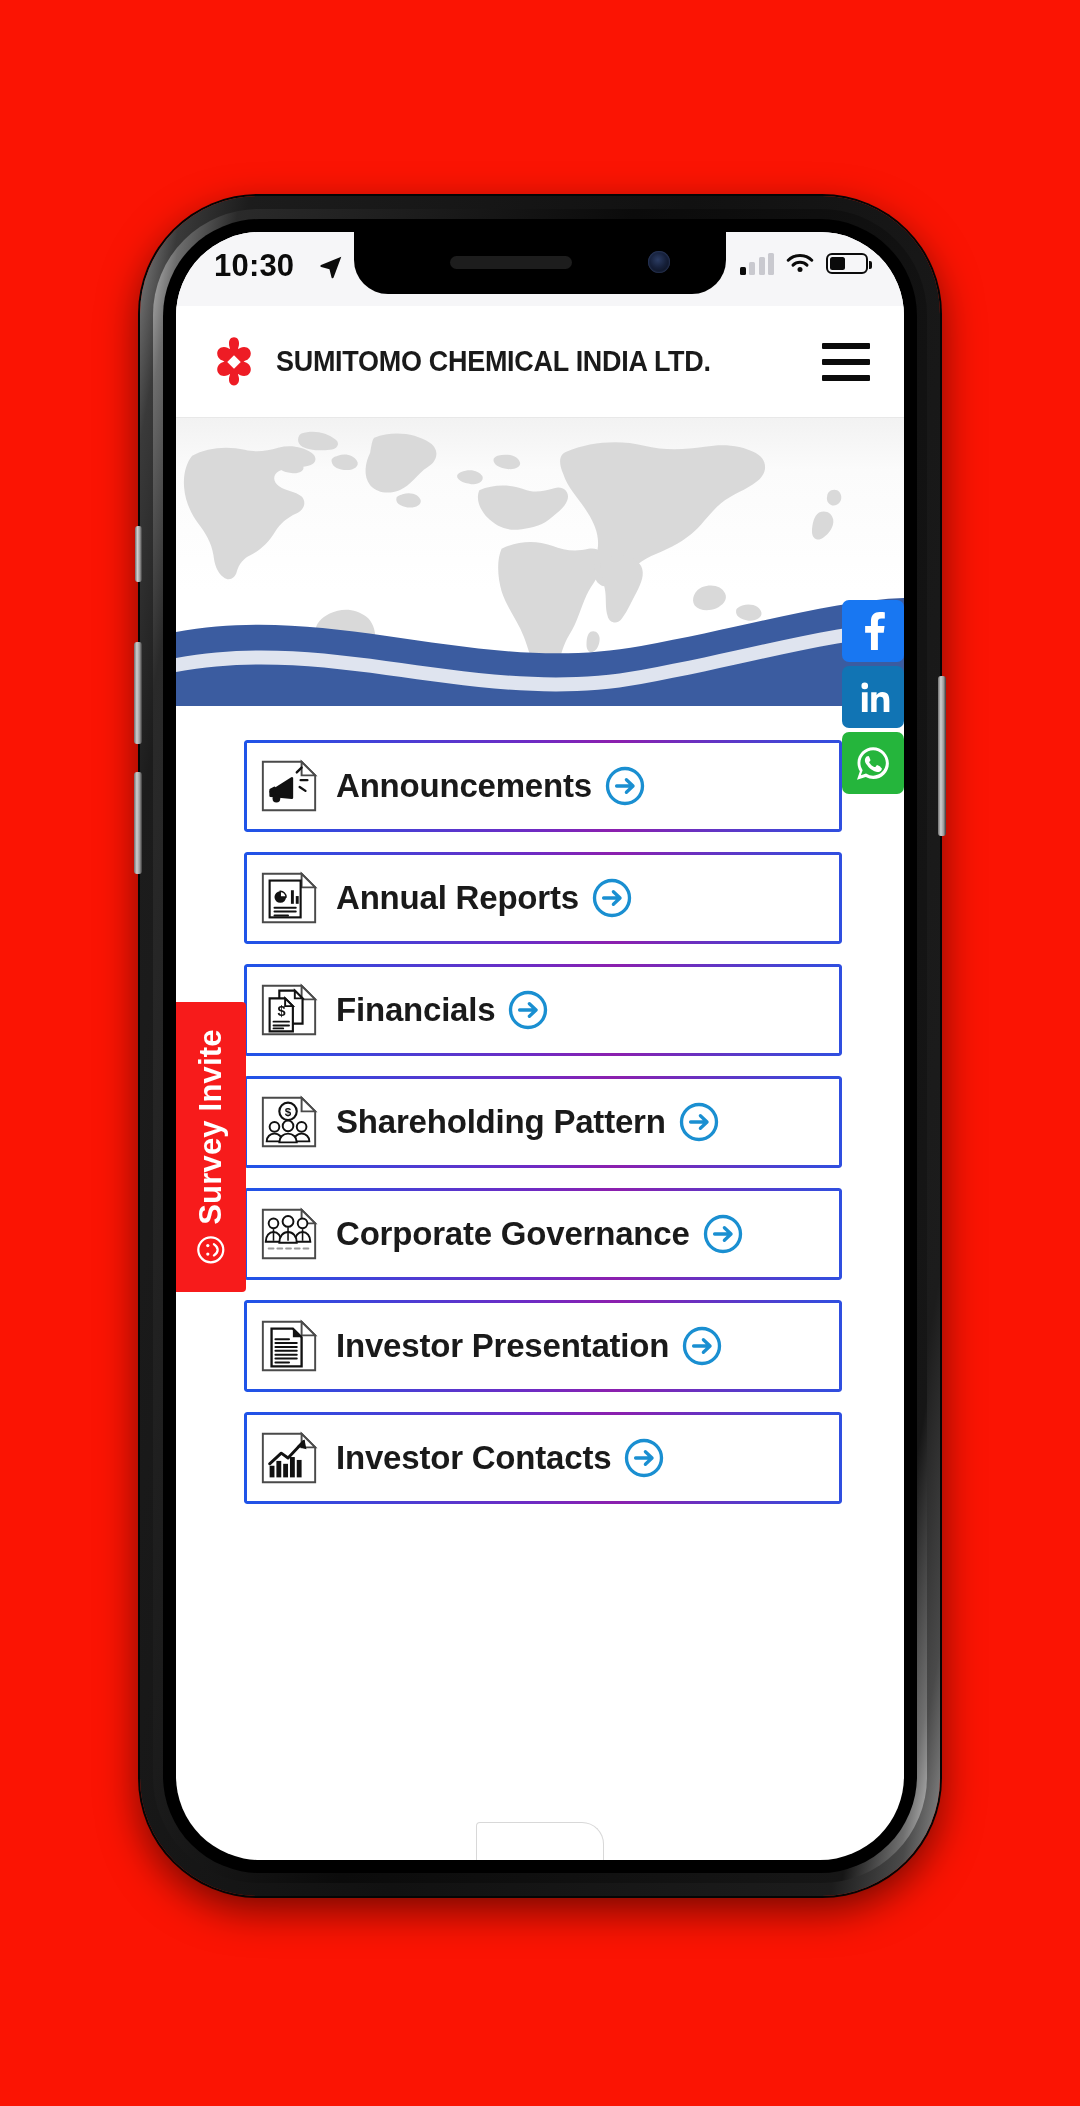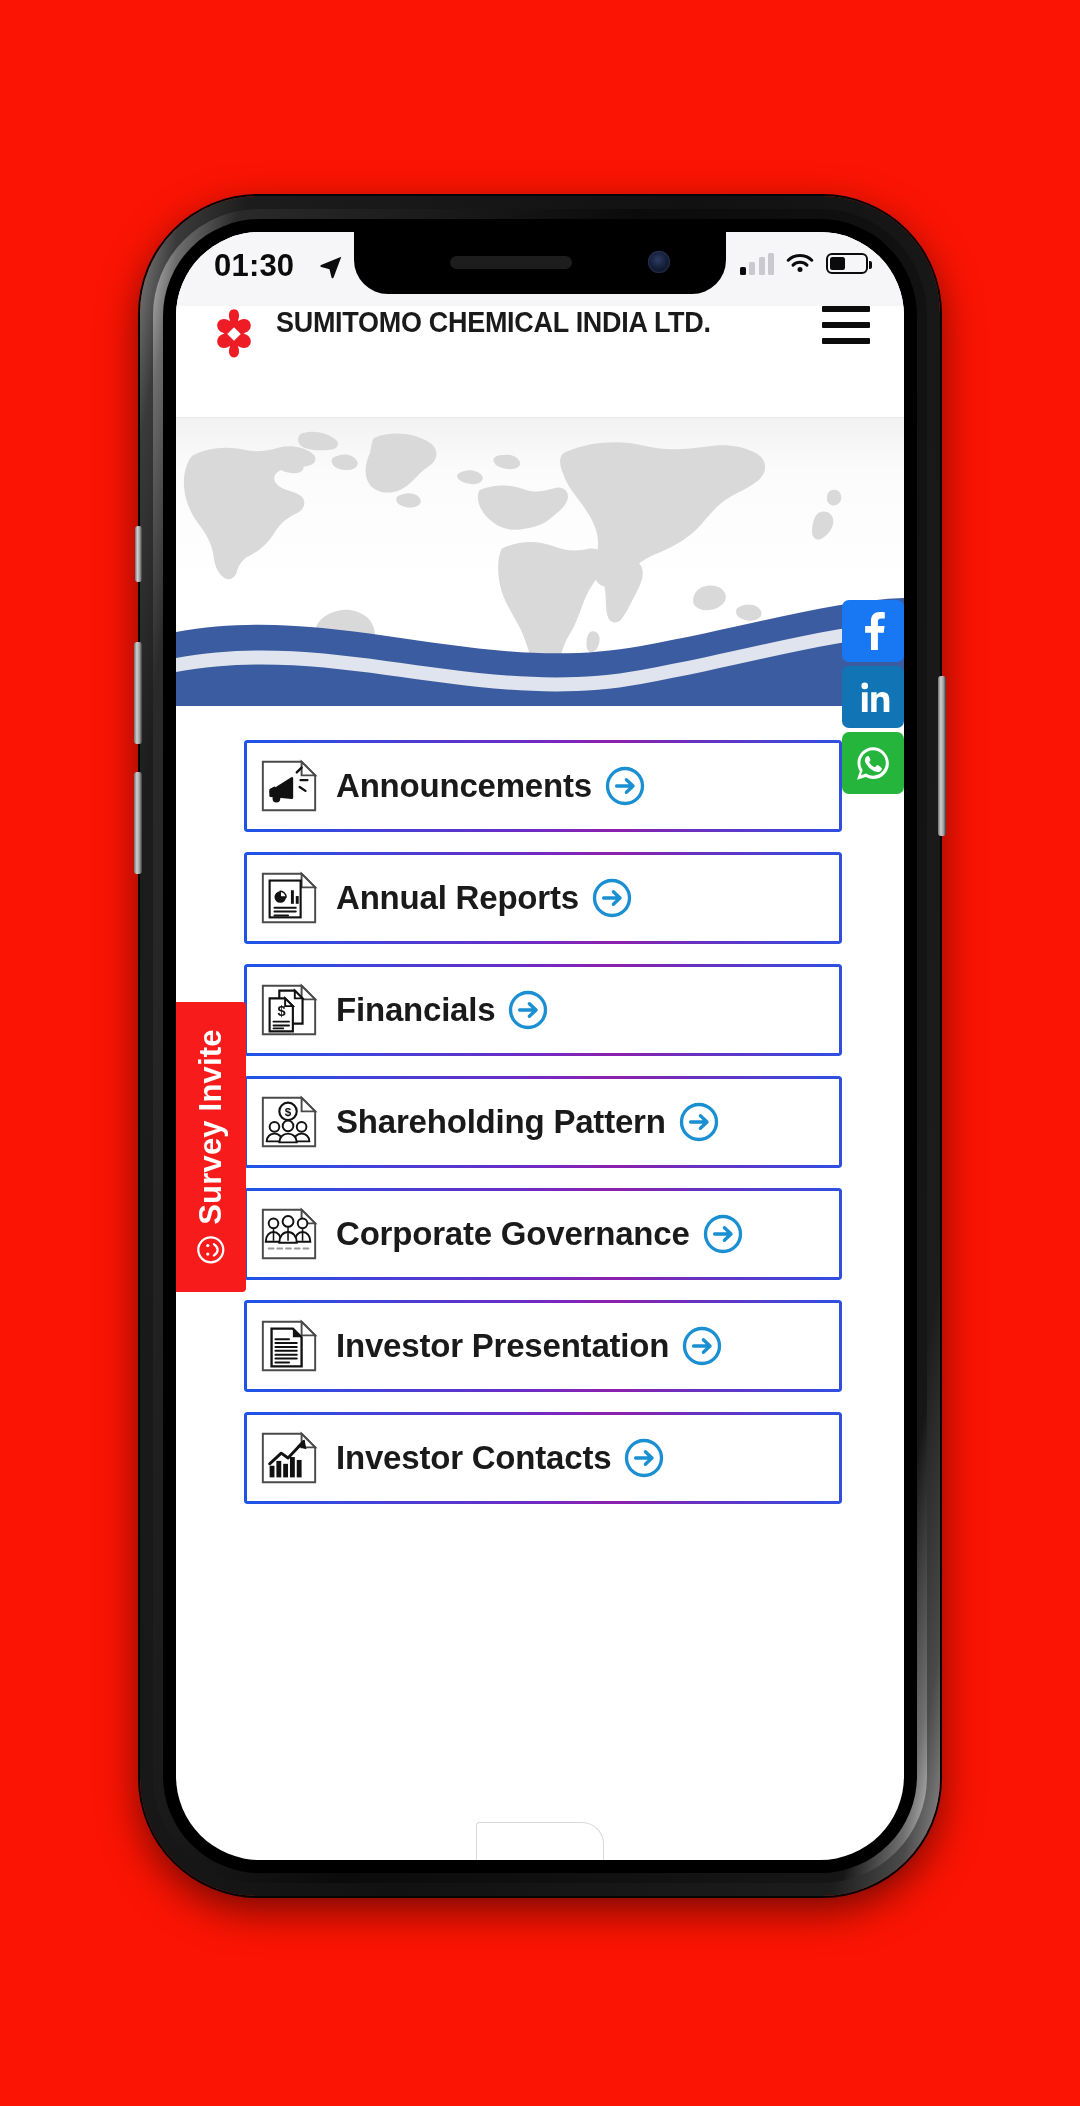--- a/index.html
+++ b/index.html
@@ -102,21 +102,21 @@
   #battery::after {
     content: ""; position: absolute; right: -6px; top: 6px;
     width: 3.5px; height: 8px; background: #0b0b0b; border-radius: 0 2px 2px 0;
   }
   #battery-fill { height: 100%; width: 45%; background: #0b0b0b; border-radius: 2.5px; }
 
   
   #app-header {
     position: absolute; top: 74px; left: 0; right: 0; height: 112px;
     background: #fff;
-    display: flex; align-items: flex-start;
+    display: flex; align-items: center;
     padding: 0 34px 0 30px;
     border-bottom: 1px solid #e8e8e8;
     z-index: 20;
   }
   #brand-logo { width: 56px; height: 56px; flex: none; }
   #brand-title {
     margin-left: 14px;
     font-size: 29px; font-weight: 600; color: #1a1a1a;
     letter-spacing: -.3px; white-space: nowrap;
     font-family: "Liberation Sans Narrow", "Liberation Sans", sans-serif;
@@ -232,21 +232,21 @@
   <div class="side-btn" id="btn-power"></div>
 
   <div id="screen">
 
     <div id="notch">
       <div id="speaker-grille"></div>
       <div id="front-camera"></div>
     </div>
 
     <div id="status-bar">
-      <div id="status-time">01:30</div>
+      <div id="status-time">10:30</div>
       <svg id="location-arrow" width="26" height="26" viewBox="0 0 24 24">
         <path d="M21.5 2.5 2.8 10.2c-.9.4-.8 1.7.2 1.9l7.6 1.9 1.9 7.6c.2 1 1.5 1.1 1.9.2L21.5 2.5z" fill="#0b0b0b"></path>
       </svg>
       <div id="status-right">
         <div class="sig-bars">
           <i class="on"></i>
             <i></i>
             <i></i>
             <i></i>
         </div>

